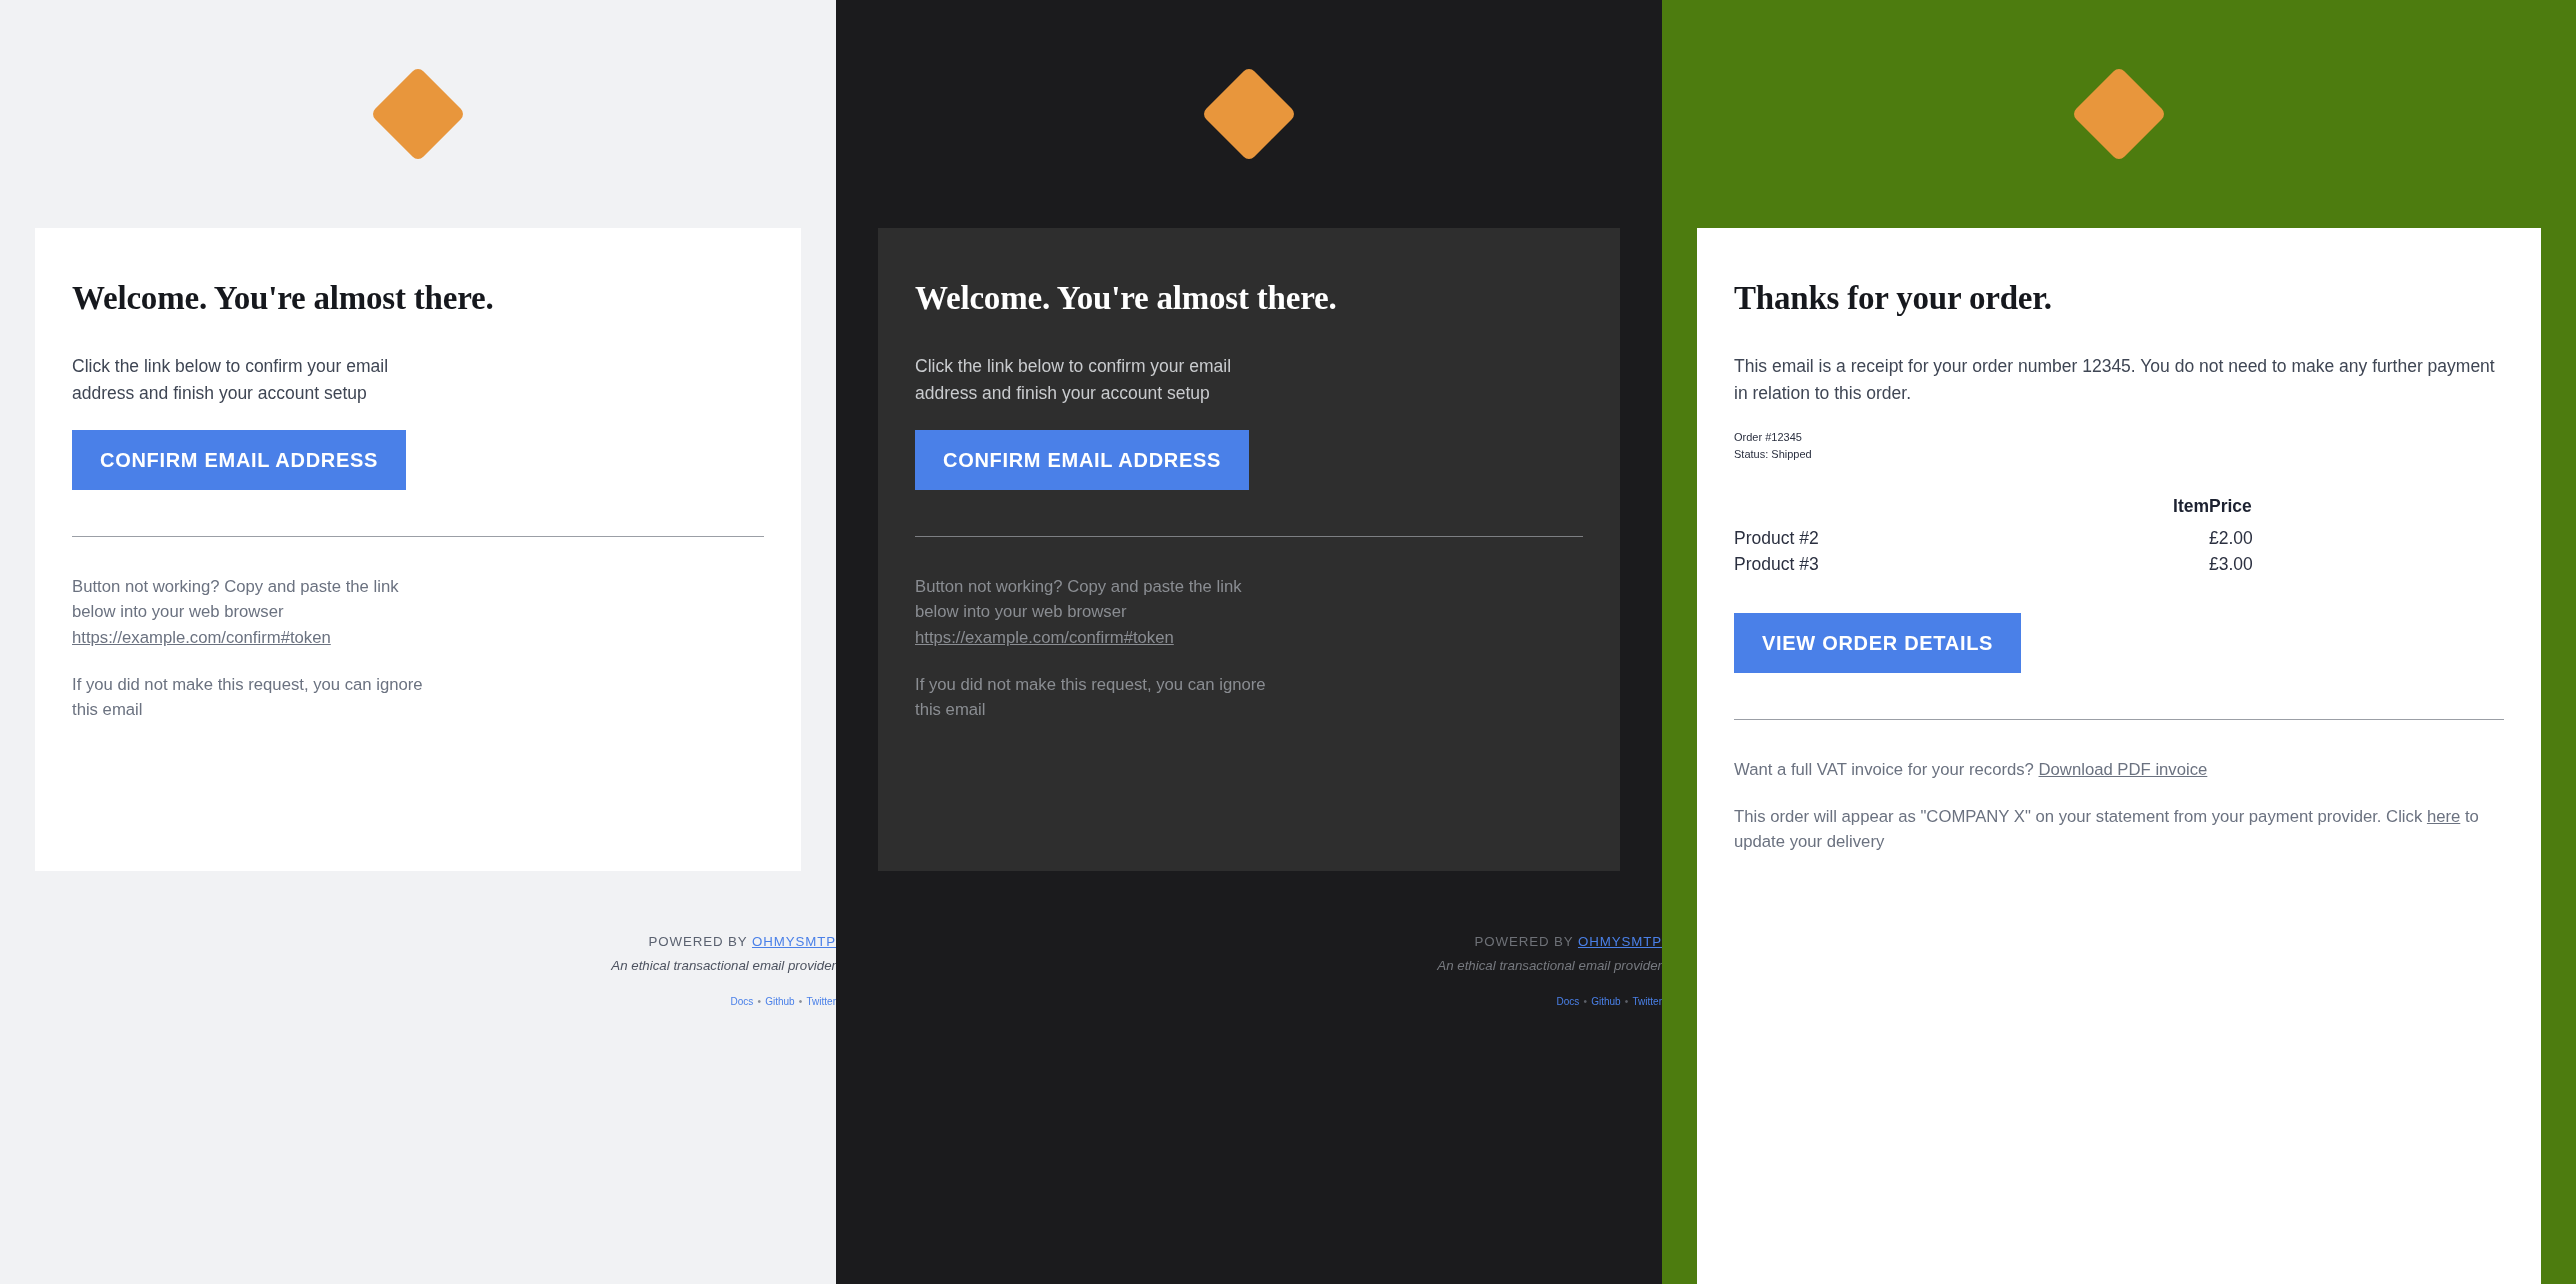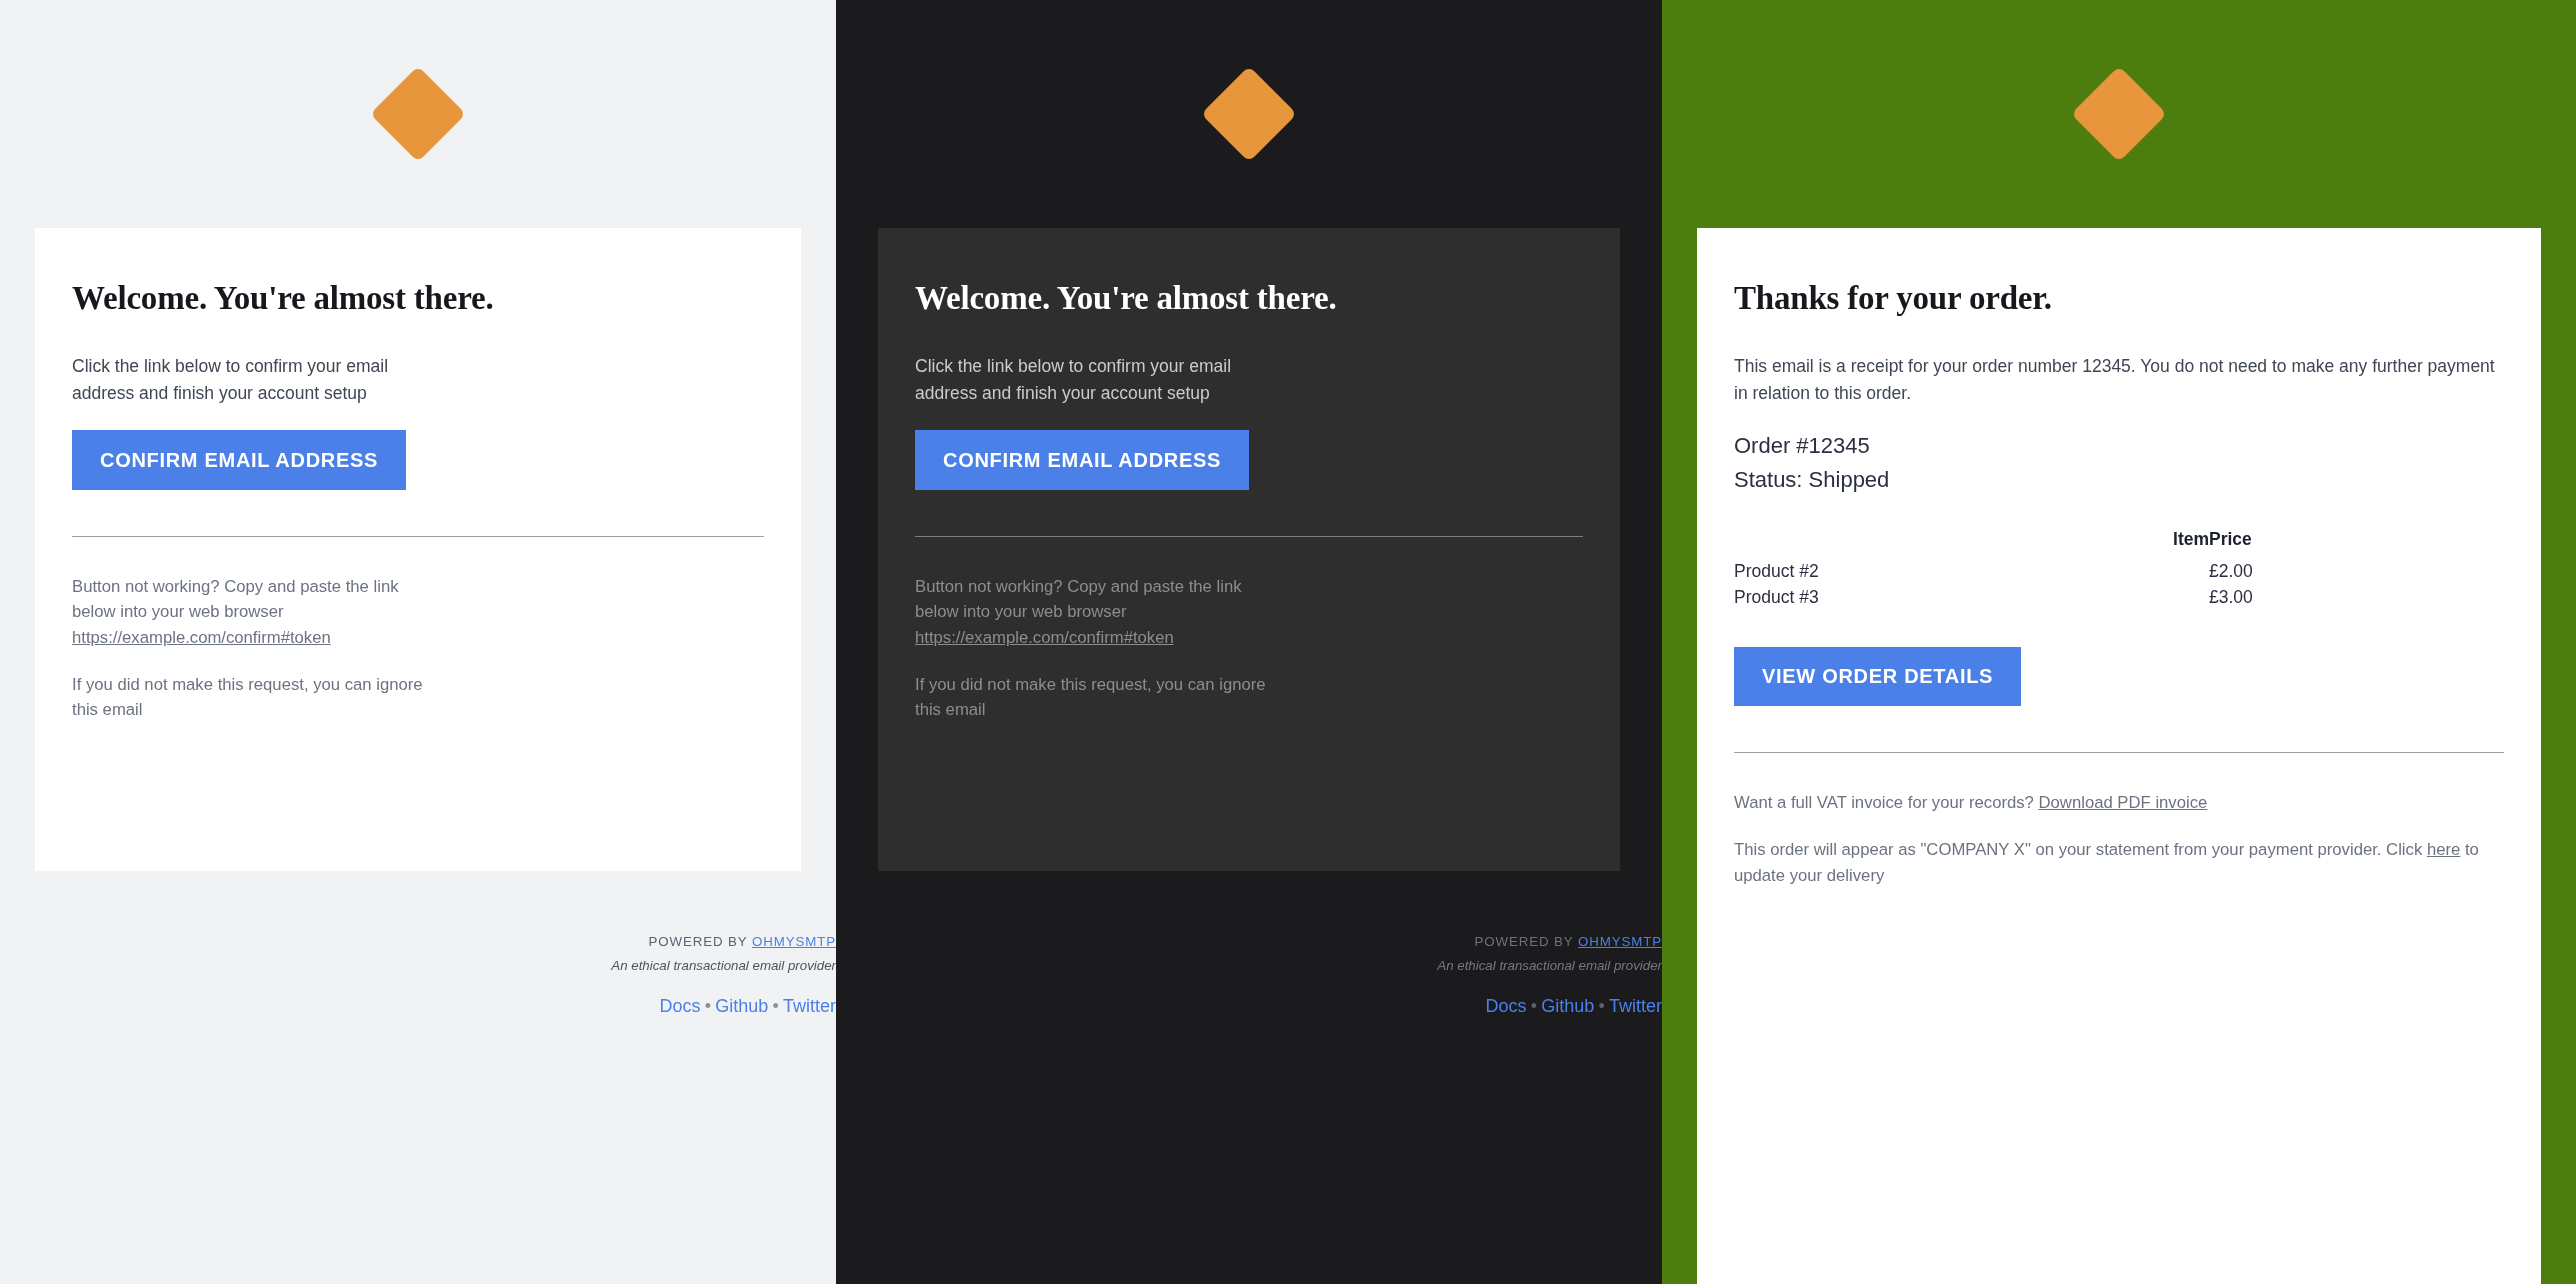--- a/index.html
+++ b/index.html
@@ -112,21 +112,21 @@
   
   hr.rule {
     border: none;
     border-top: 1.7px solid #9b9fa6;
     margin: 46px 0 37px 0;
   }
   .card-dark hr.rule { border-top-color: #7d7f83; }
 
   
   .order-meta {
-    font-size: 22px;
+    font-size: 11px;
     line-height: 1.52;
     color: #2b3040;
     margin-bottom: 33px;
   }
   table.order-table {
     width: 100%;
     max-width: 725px;
     border-collapse: collapse;
     margin-bottom: 35px;
   }
@@ -158,21 +158,21 @@
   }
   .card-dark-footer .powered { color: #6e7177; }
   .footer .powered .brand { color: #4a80e8; }
   .footer .tagline {
     font-size: 13.3px;
     font-style: italic;
     color: #4d5360;
     margin-bottom: 23px;
   }
   .card-dark-footer .tagline { color: #76797f; }
-  .footer .links { font-size: 18px; }
+  .footer .links { font-size: 10px; }
   .footer .links a { color: #4a80e8; text-decoration: none; }
   .footer .links .sep { color: #8b9099; margin: 0 4.2px; }
   .card-dark-footer .links .sep { color: #5c6068; }
 </style>
 </head>
 <body>
 
 <div class="stage">
 
   <div class="panel panel-light">

